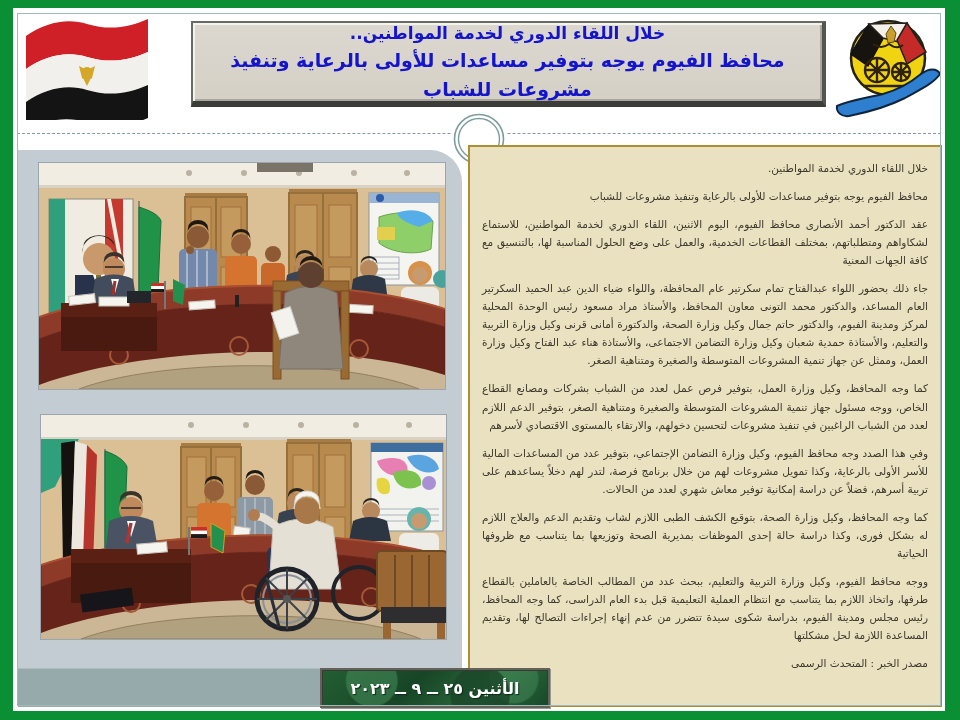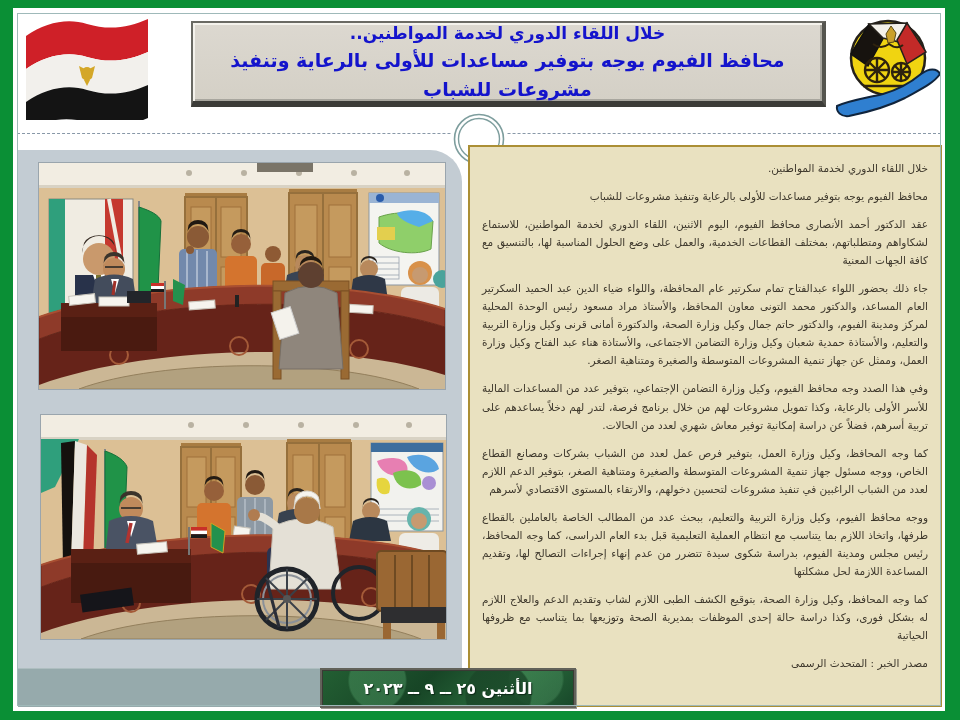--- a/index.html
+++ b/index.html
@@ -42,21 +42,21 @@
     left:455px;top:137px;width:474px;height:562px;box-sizing:border-box;
     background:#e9e1c0;border:2px solid #ab8f35;
     padding:12px 12px 1px 12px;overflow:hidden;
     direction:rtl;text-align:justify;
     color:#3e382c;font-size:10.5px;line-height:1.72;
   }
   .article-panel p{margin:0 0 10px 0;}
   .article-panel p.src{text-align:right;}
   
   .date-banner{
-    left:307px;top:660px;width:256px;height:40px;box-sizing:border-box;
+    left:307px;top:660px;width:230px;height:40px;box-sizing:border-box;
     background:
       radial-gradient(circle at 22% 30%, rgba(70,140,90,.55) 0 14%, transparent 15%),
       radial-gradient(circle at 70% 70%, rgba(26,70,40,.8) 0 18%, transparent 19%),
       radial-gradient(circle at 85% 25%, rgba(80,150,100,.4) 0 12%, transparent 13%),
       linear-gradient(135deg,#235f33,#174526 40%,#2a6b3c 72%,#18482a);
     border:2px solid #62625a;box-shadow:inset 0 0 0 1px #3a3a34, 1px 1px 0 #9a9a90;
     display:flex;align-items:center;justify-content:center;
     color:#ffffff;font-weight:bold;font-size:16px;direction:rtl;letter-spacing:1px;
     text-shadow:1px 1px 1px #0e2a18;
   }
@@ -382,24 +382,24 @@
     <circle cx="29" cy="29" r="28" fill="#ffffff"></circle>
     <circle cx="29" cy="29" r="24.5" fill="none" stroke="#7d9d9d" stroke-width="1.6"></circle>
     <circle cx="29" cy="29" r="20.5" fill="none" stroke="#7d9d9d" stroke-width="1.4"></circle>
   </svg>
 
   <div class="abs article-panel" dir="rtl">
     <p>خلال اللقاء الدوري لخدمة المواطنين.</p>
     <p>محافظ الفيوم يوجه بتوفير مساعدات للأولى بالرعاية وتنفيذ مشروعات للشباب</p>
     <p>عقد الدكتور أحمد الأنصارى محافظ الفيوم، اليوم الاثنين، اللقاء الدوري لخدمة المواطنين، للاستماع لشكاواهم ومتطلباتهم، بمختلف القطاعات الخدمية، والعمل على وضع الحلول المناسبة لها، بالتنسيق مع كافة الجهات المعنية</p>
     <p>جاء ذلك بحضور اللواء عبدالفتاح تمام سكرتير عام المحافظة، واللواء ضياء الدين عبد الحميد السكرتير العام المساعد، والدكتور محمد التونى معاون المحافظ، والأستاذ مراد مسعود رئيس الوحدة المحلية لمركز ومدينة الفيوم، والدكتور حاتم جمال وكيل وزارة الصحة، والدكتورة أمانى قرنى وكيل وزارة التربية والتعليم، والأستاذة حمدية شعبان وكيل وزارة التضامن الاجتماعى، والأستاذة هناء عبد الفتاح وكيل وزارة العمل، وممثل عن جهاز تنمية المشروعات المتوسطة والصغيرة ومتناهية الصغر.</p>
+    <p>كما وجه المحافظ، وكيل وزارة العمل، بتوفير فرص عمل لعدد من الشباب بشركات ومصانع القطاع الخاص، ووجه مسئول جهاز تنمية المشروعات المتوسطة والصغيرة ومتناهية الصغر، بتوفير الدعم اللازم لعدد من الشباب الراغبين في تنفيذ مشروعات لتحسين دخولهم، والارتقاء بالمستوى الاقتصادي لأسرهم</p>
     <p>وفي هذا الصدد وجه محافظ الفيوم، وكيل وزارة التضامن الإجتماعي، بتوفير عدد من المساعدات المالية للأسر الأولى بالرعاية، وكذا تمويل مشروعات لهم من خلال برنامج فرصة، لتدر لهم دخلاً يساعدهم على تربية أسرهم، فضلاً عن دراسة إمكانية توفير معاش شهري لعدد من الحالات.</p>
-    <p>كما وجه المحافظ، وكيل وزارة العمل، بتوفير فرص عمل لعدد من الشباب بشركات ومصانع القطاع الخاص، ووجه مسئول جهاز تنمية المشروعات المتوسطة والصغيرة ومتناهية الصغر، بتوفير الدعم اللازم لعدد من الشباب الراغبين في تنفيذ مشروعات لتحسين دخولهم، والارتقاء بالمستوى الاقتصادي لأسرهم</p>
+    <p>كما وجه المحافظ، وكيل وزارة الصحة، بتوقيع الكشف الطبى اللازم لشاب وتقديم الدعم والعلاج اللازم له بشكل فورى، وكذا دراسة حالة إحدى الموظفات بمديرية الصحة وتوزيعها بما يتناسب مع ظروفها الحياتية</p>
     <p>ووجه محافظ الفيوم، وكيل وزارة التربية والتعليم، ببحث عدد من المطالب الخاصة بالعاملين بالقطاع طرفها، واتخاذ اللازم بما يتناسب مع انتظام العملية التعليمية قبل بدء العام الدراسى، كما وجه المحافظ، رئيس مجلس ومدينة الفيوم، بدراسة شكوى سيدة تتضرر من عدم إنهاء إجراءات التصالح لها، وتقديم المساعدة اللازمة لحل مشكلتها</p>
-    <p>كما وجه المحافظ، وكيل وزارة الصحة، بتوقيع الكشف الطبى اللازم لشاب وتقديم الدعم والعلاج اللازم له بشكل فورى، وكذا دراسة حالة إحدى الموظفات بمديرية الصحة وتوزيعها بما يتناسب مع ظروفها الحياتية</p>
     <p class="src">مصدر الخبر : المتحدث الرسمى</p>
   </div>
 
   <div class="abs date-banner">
     <span>الأثنين ٢٥ ــ ٩ ــ ٢٠٢٣</span>
   </div>
 
   <div class="inner-border"></div>
 </div>
 

